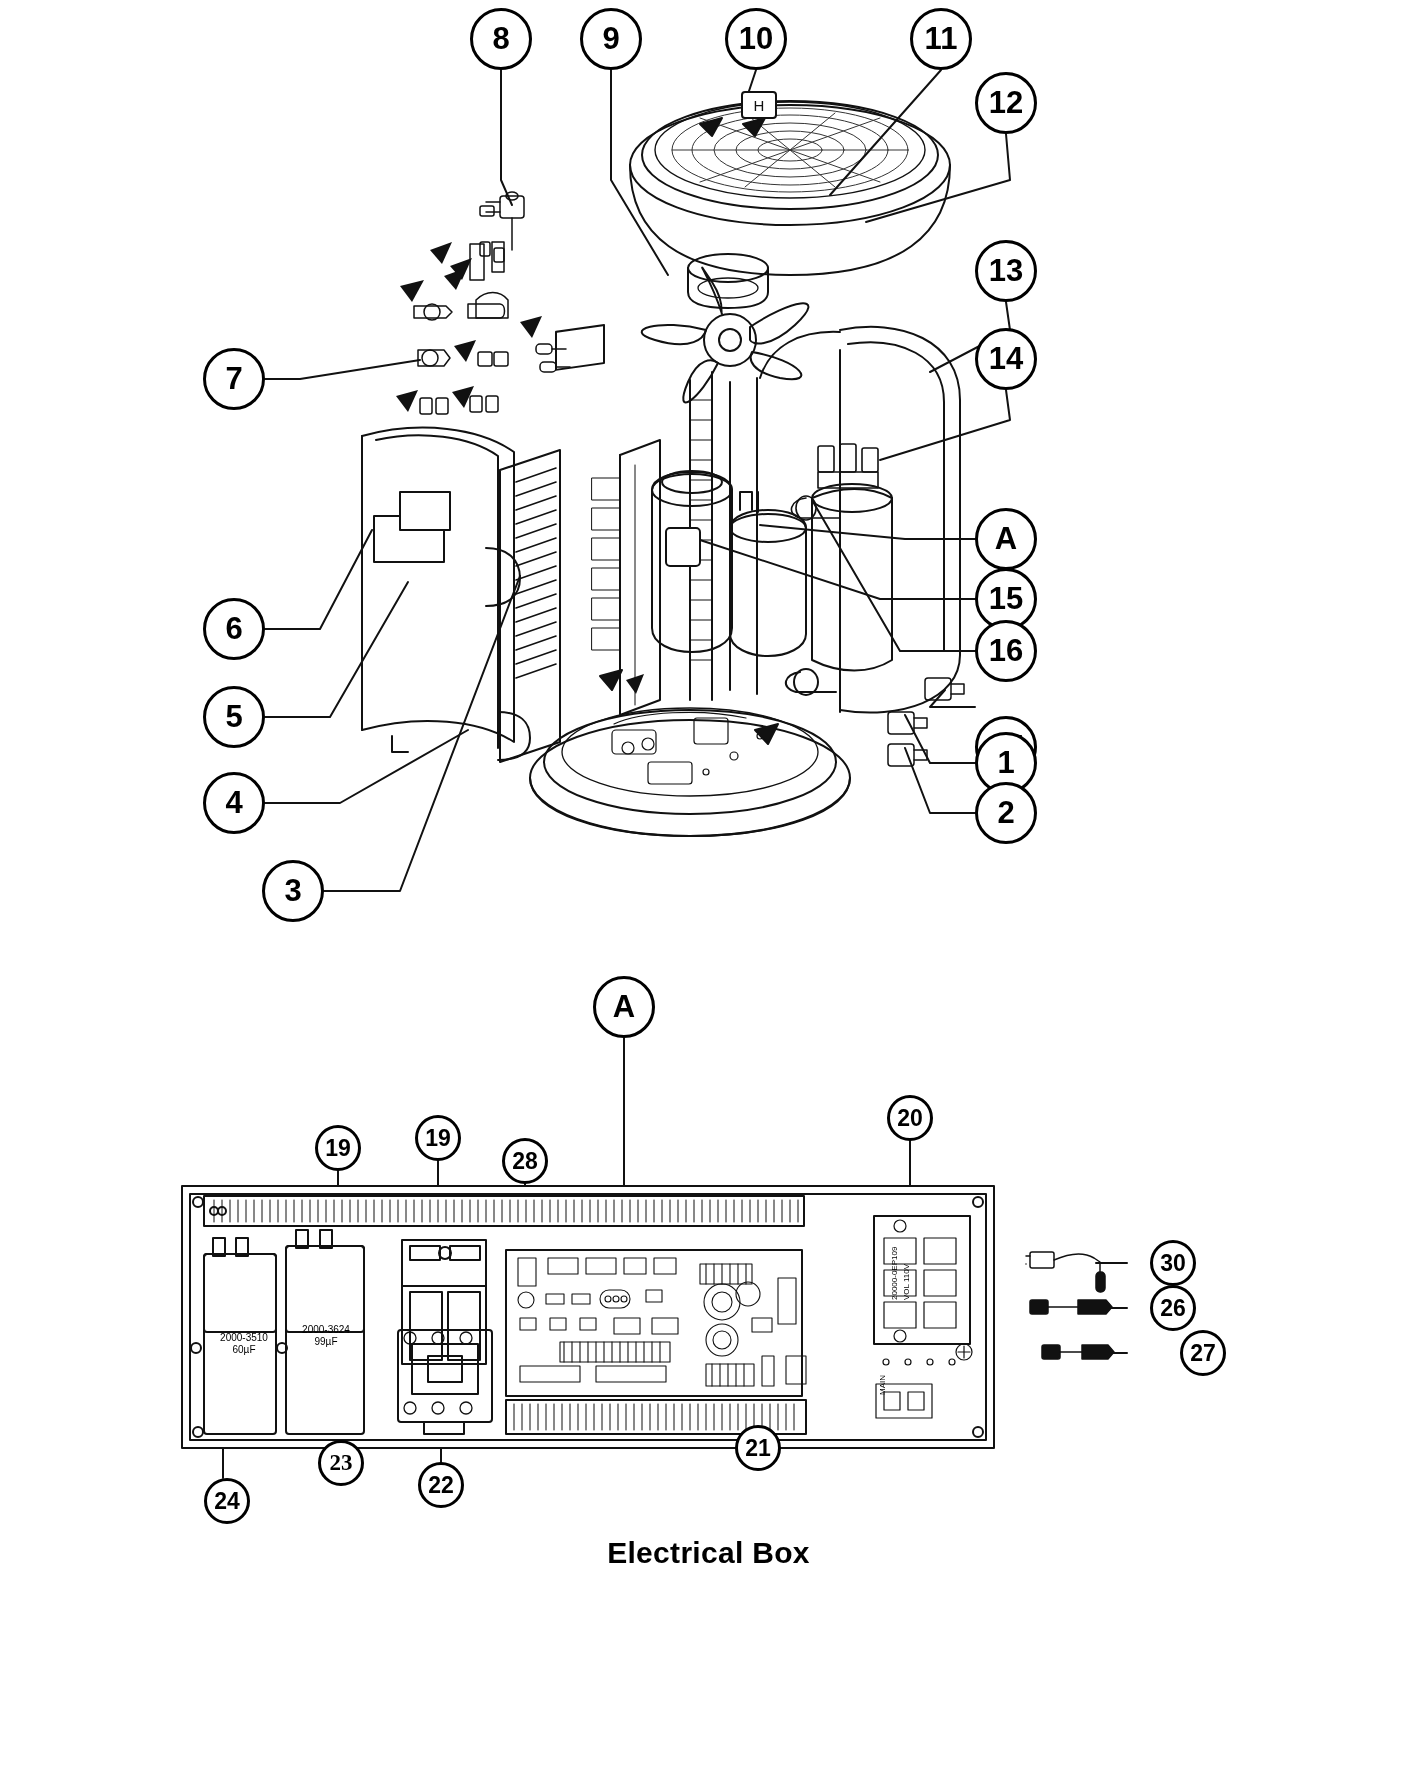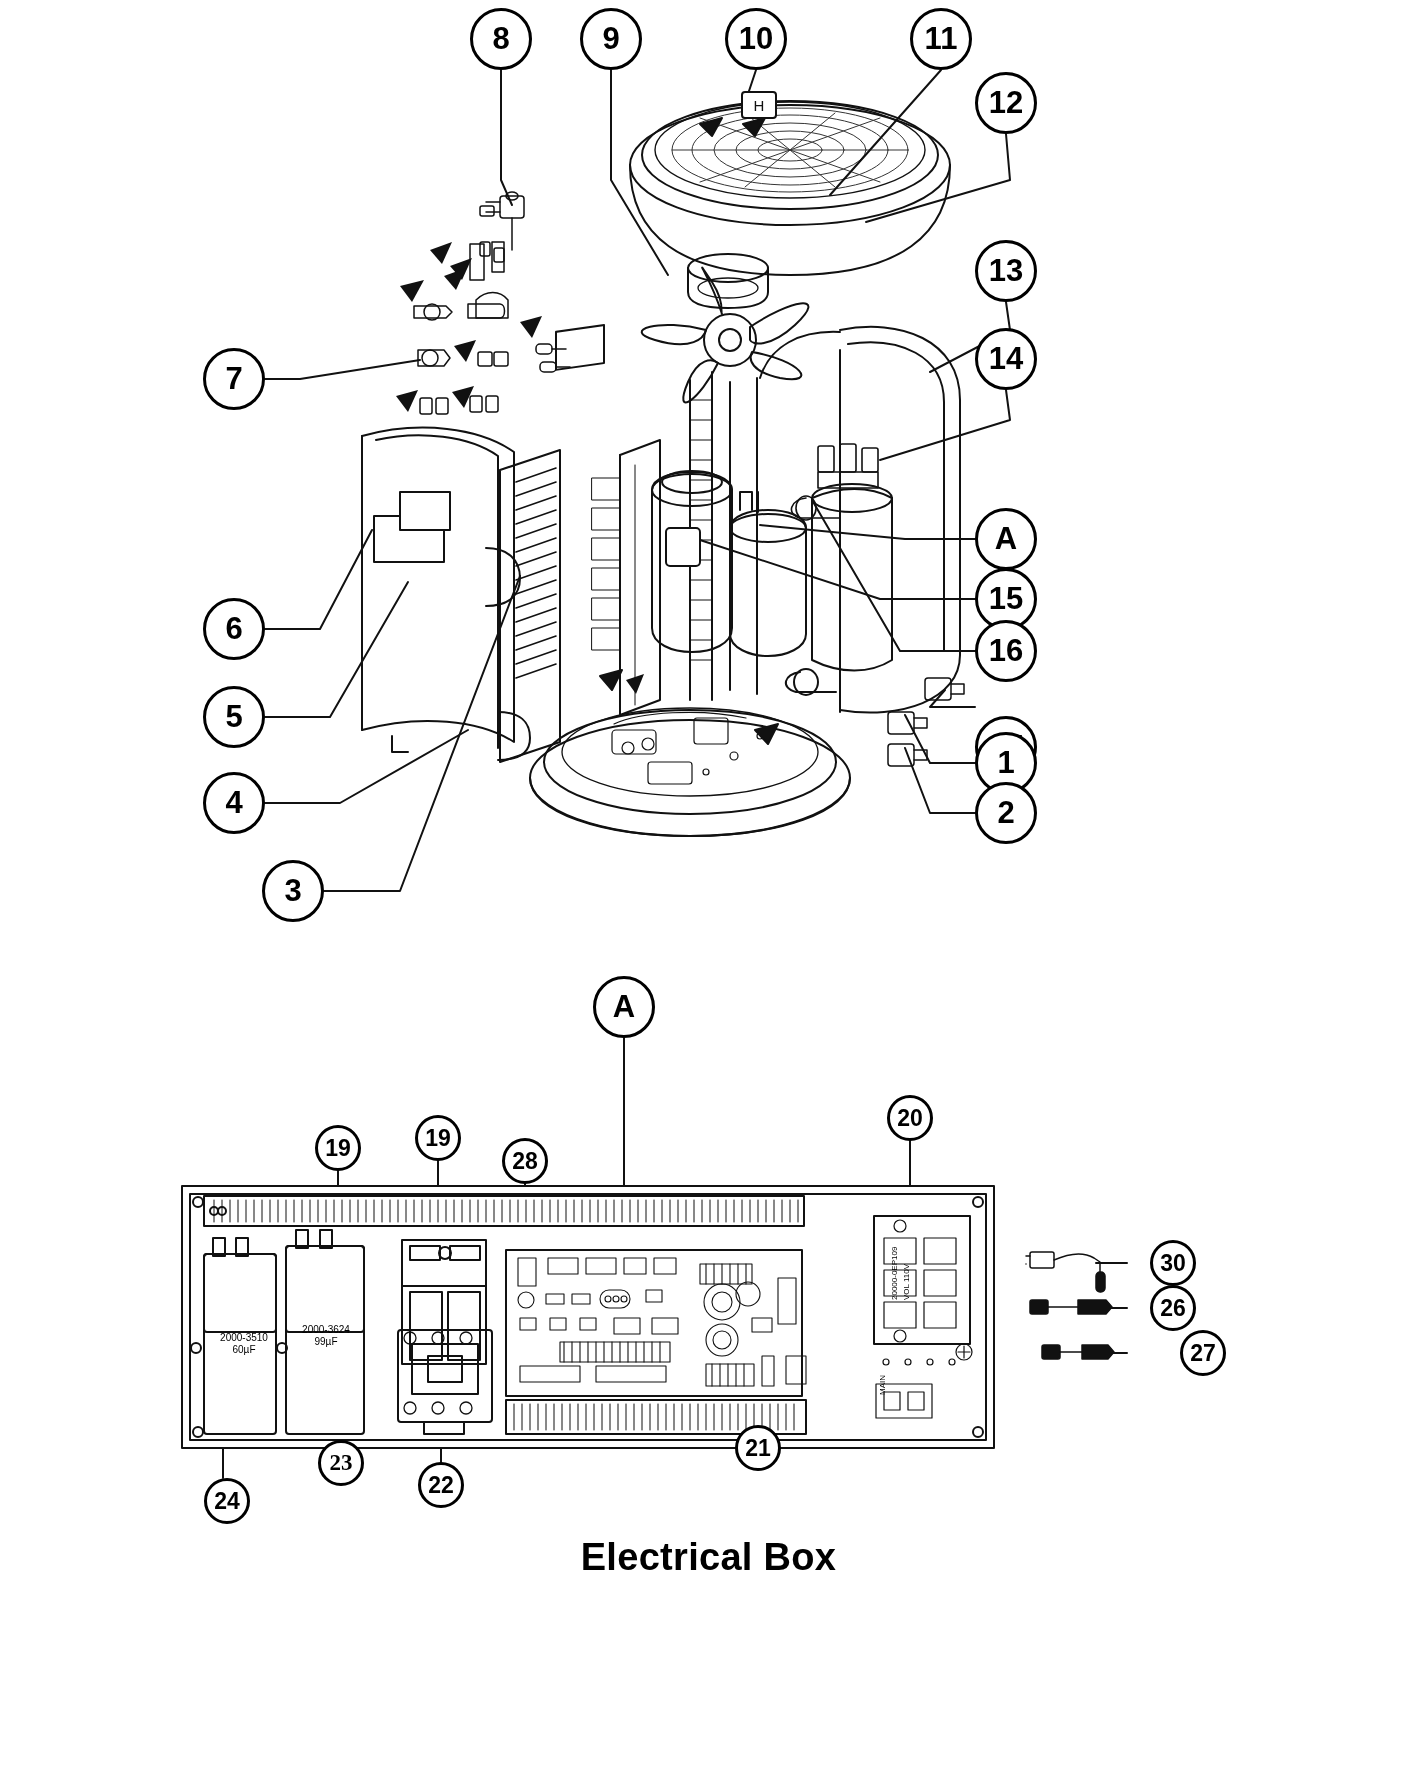--- a/index.html
+++ b/index.html
@@ -37,21 +37,21 @@
   .callout.big {
     width: 62px; height: 62px;
     font-size: 31px;
   }
   .callout.mid {
     width: 46px; height: 46px;
     font-size: 23px;
   }
   .caption {
     position: absolute;
-    font-size: 38px;
+    font-size: 30px;
     font-weight: bold;
     letter-spacing: 0.3px;
   }
   svg.art {
     position: absolute;
     left: 0; top: 0;
     width: 1417px;
     height: 1782px;
     pointer-events: none;
   }

